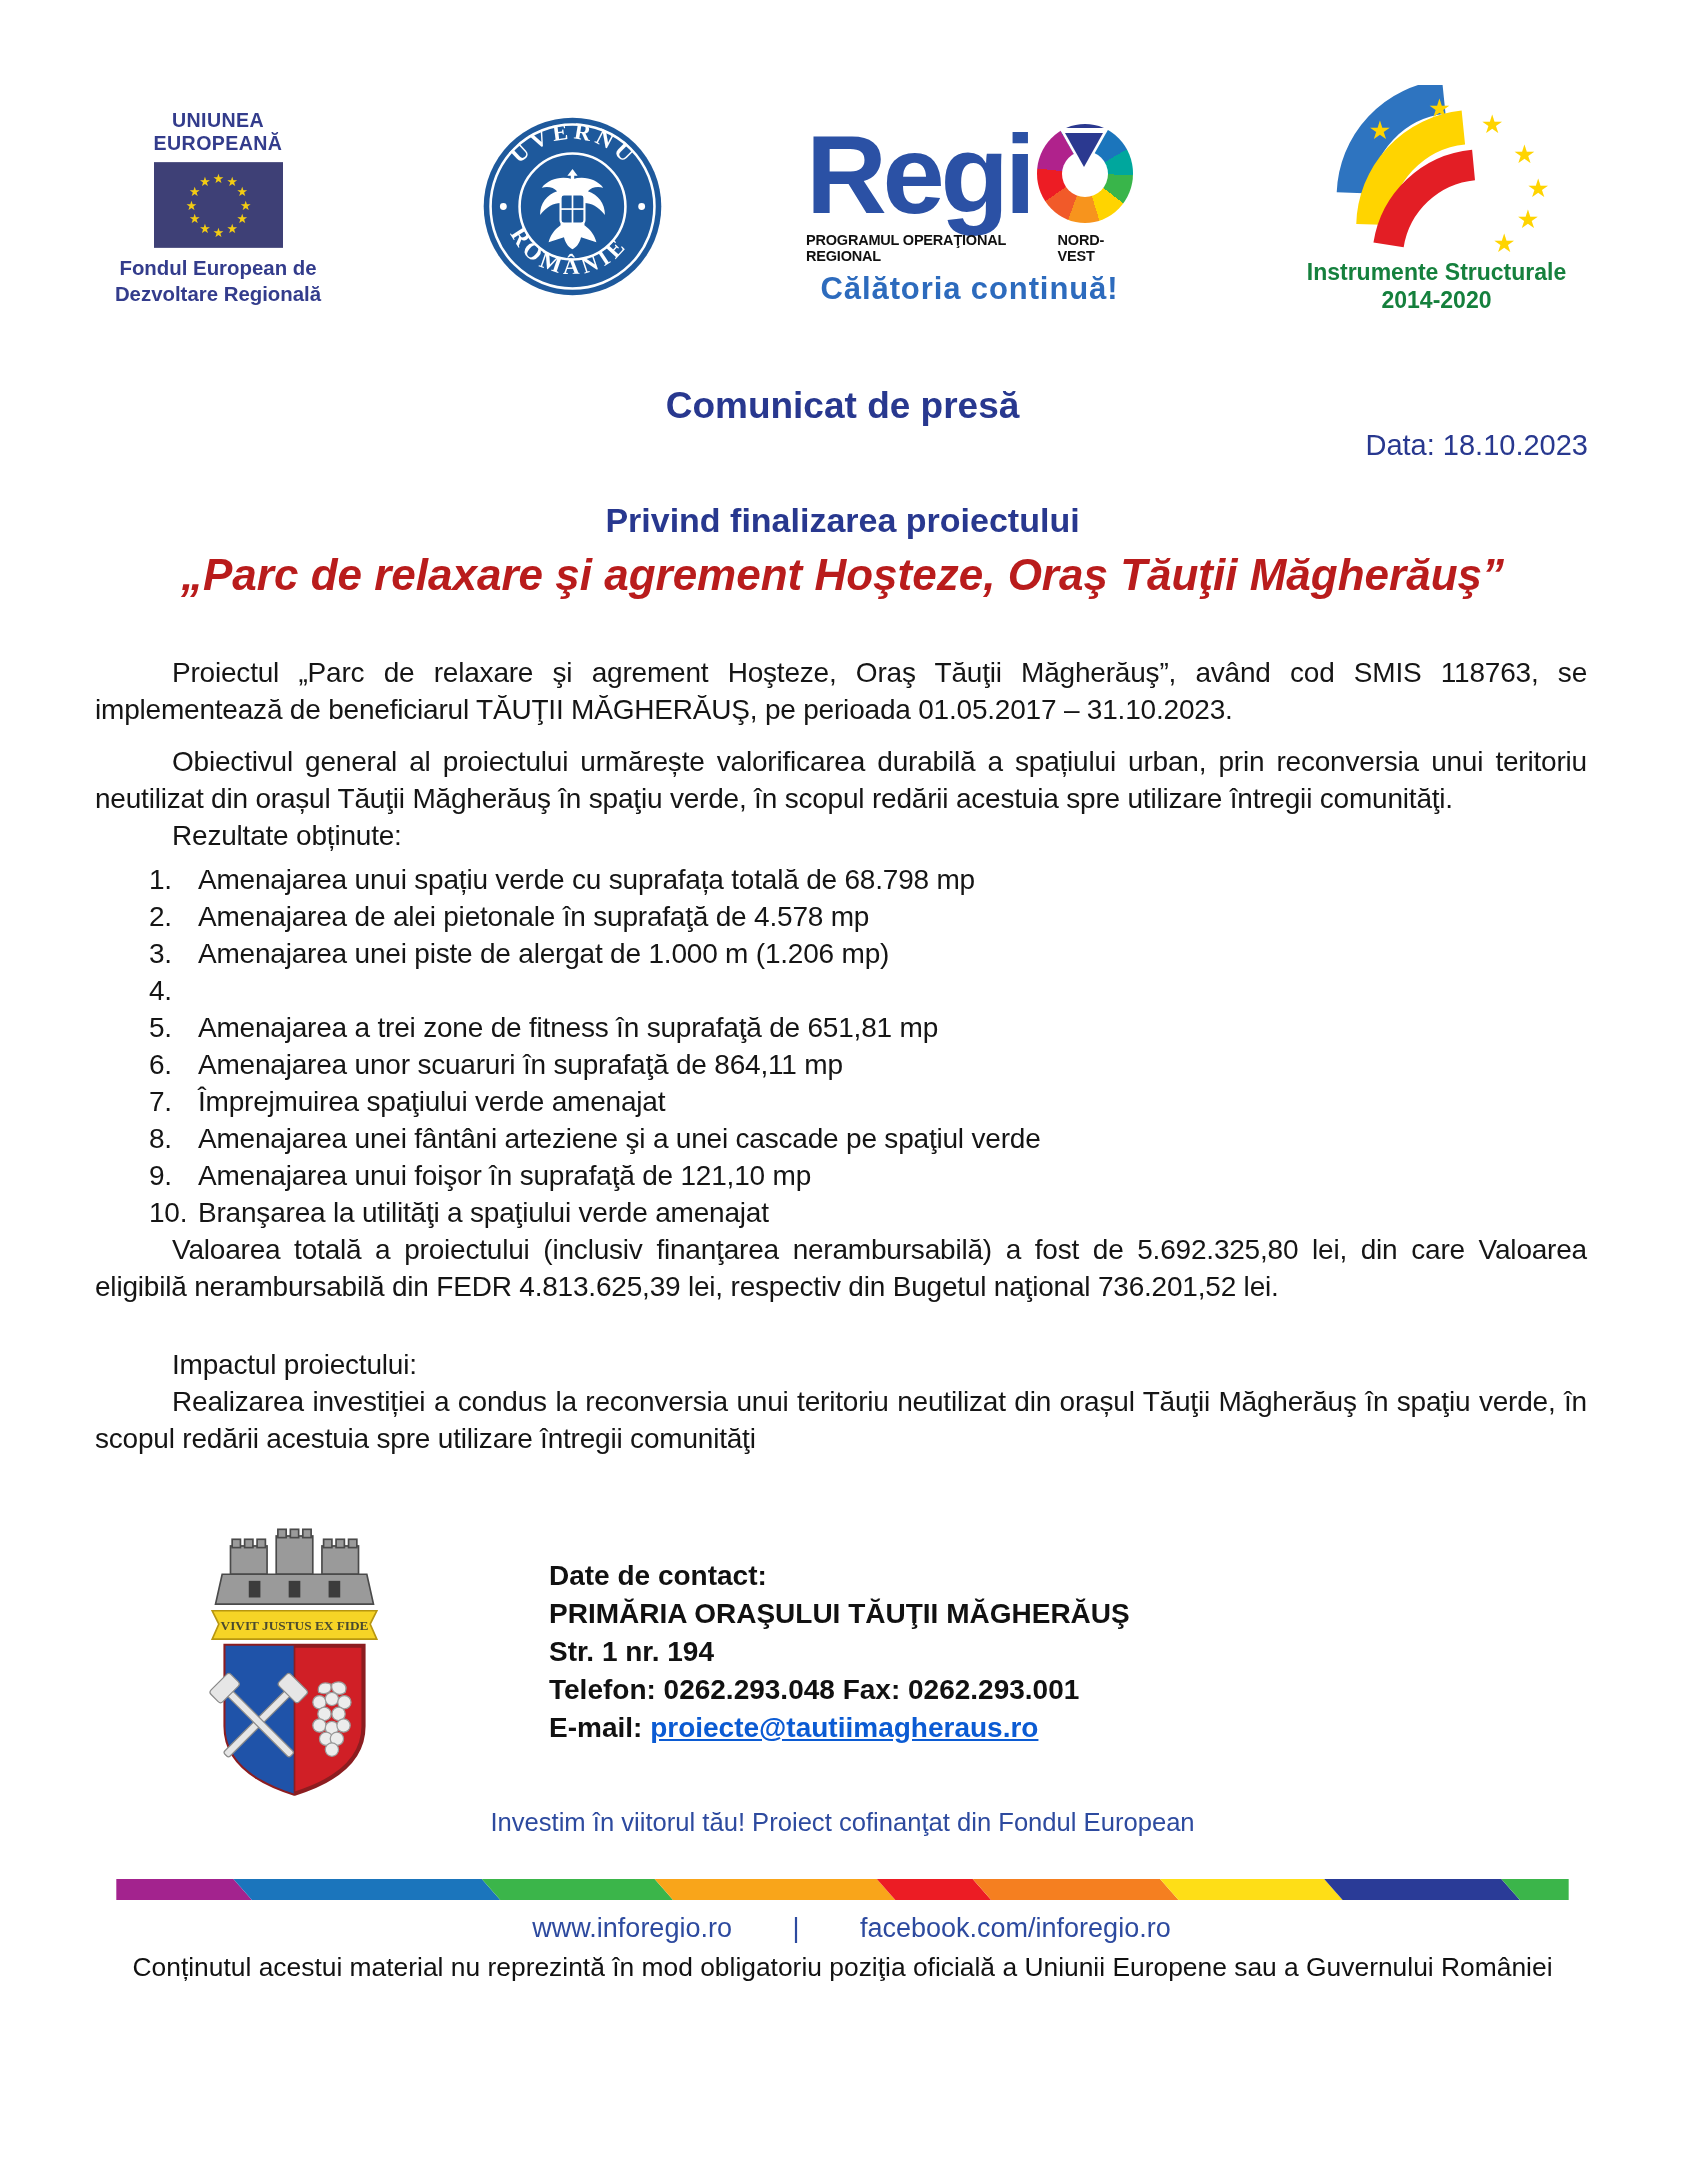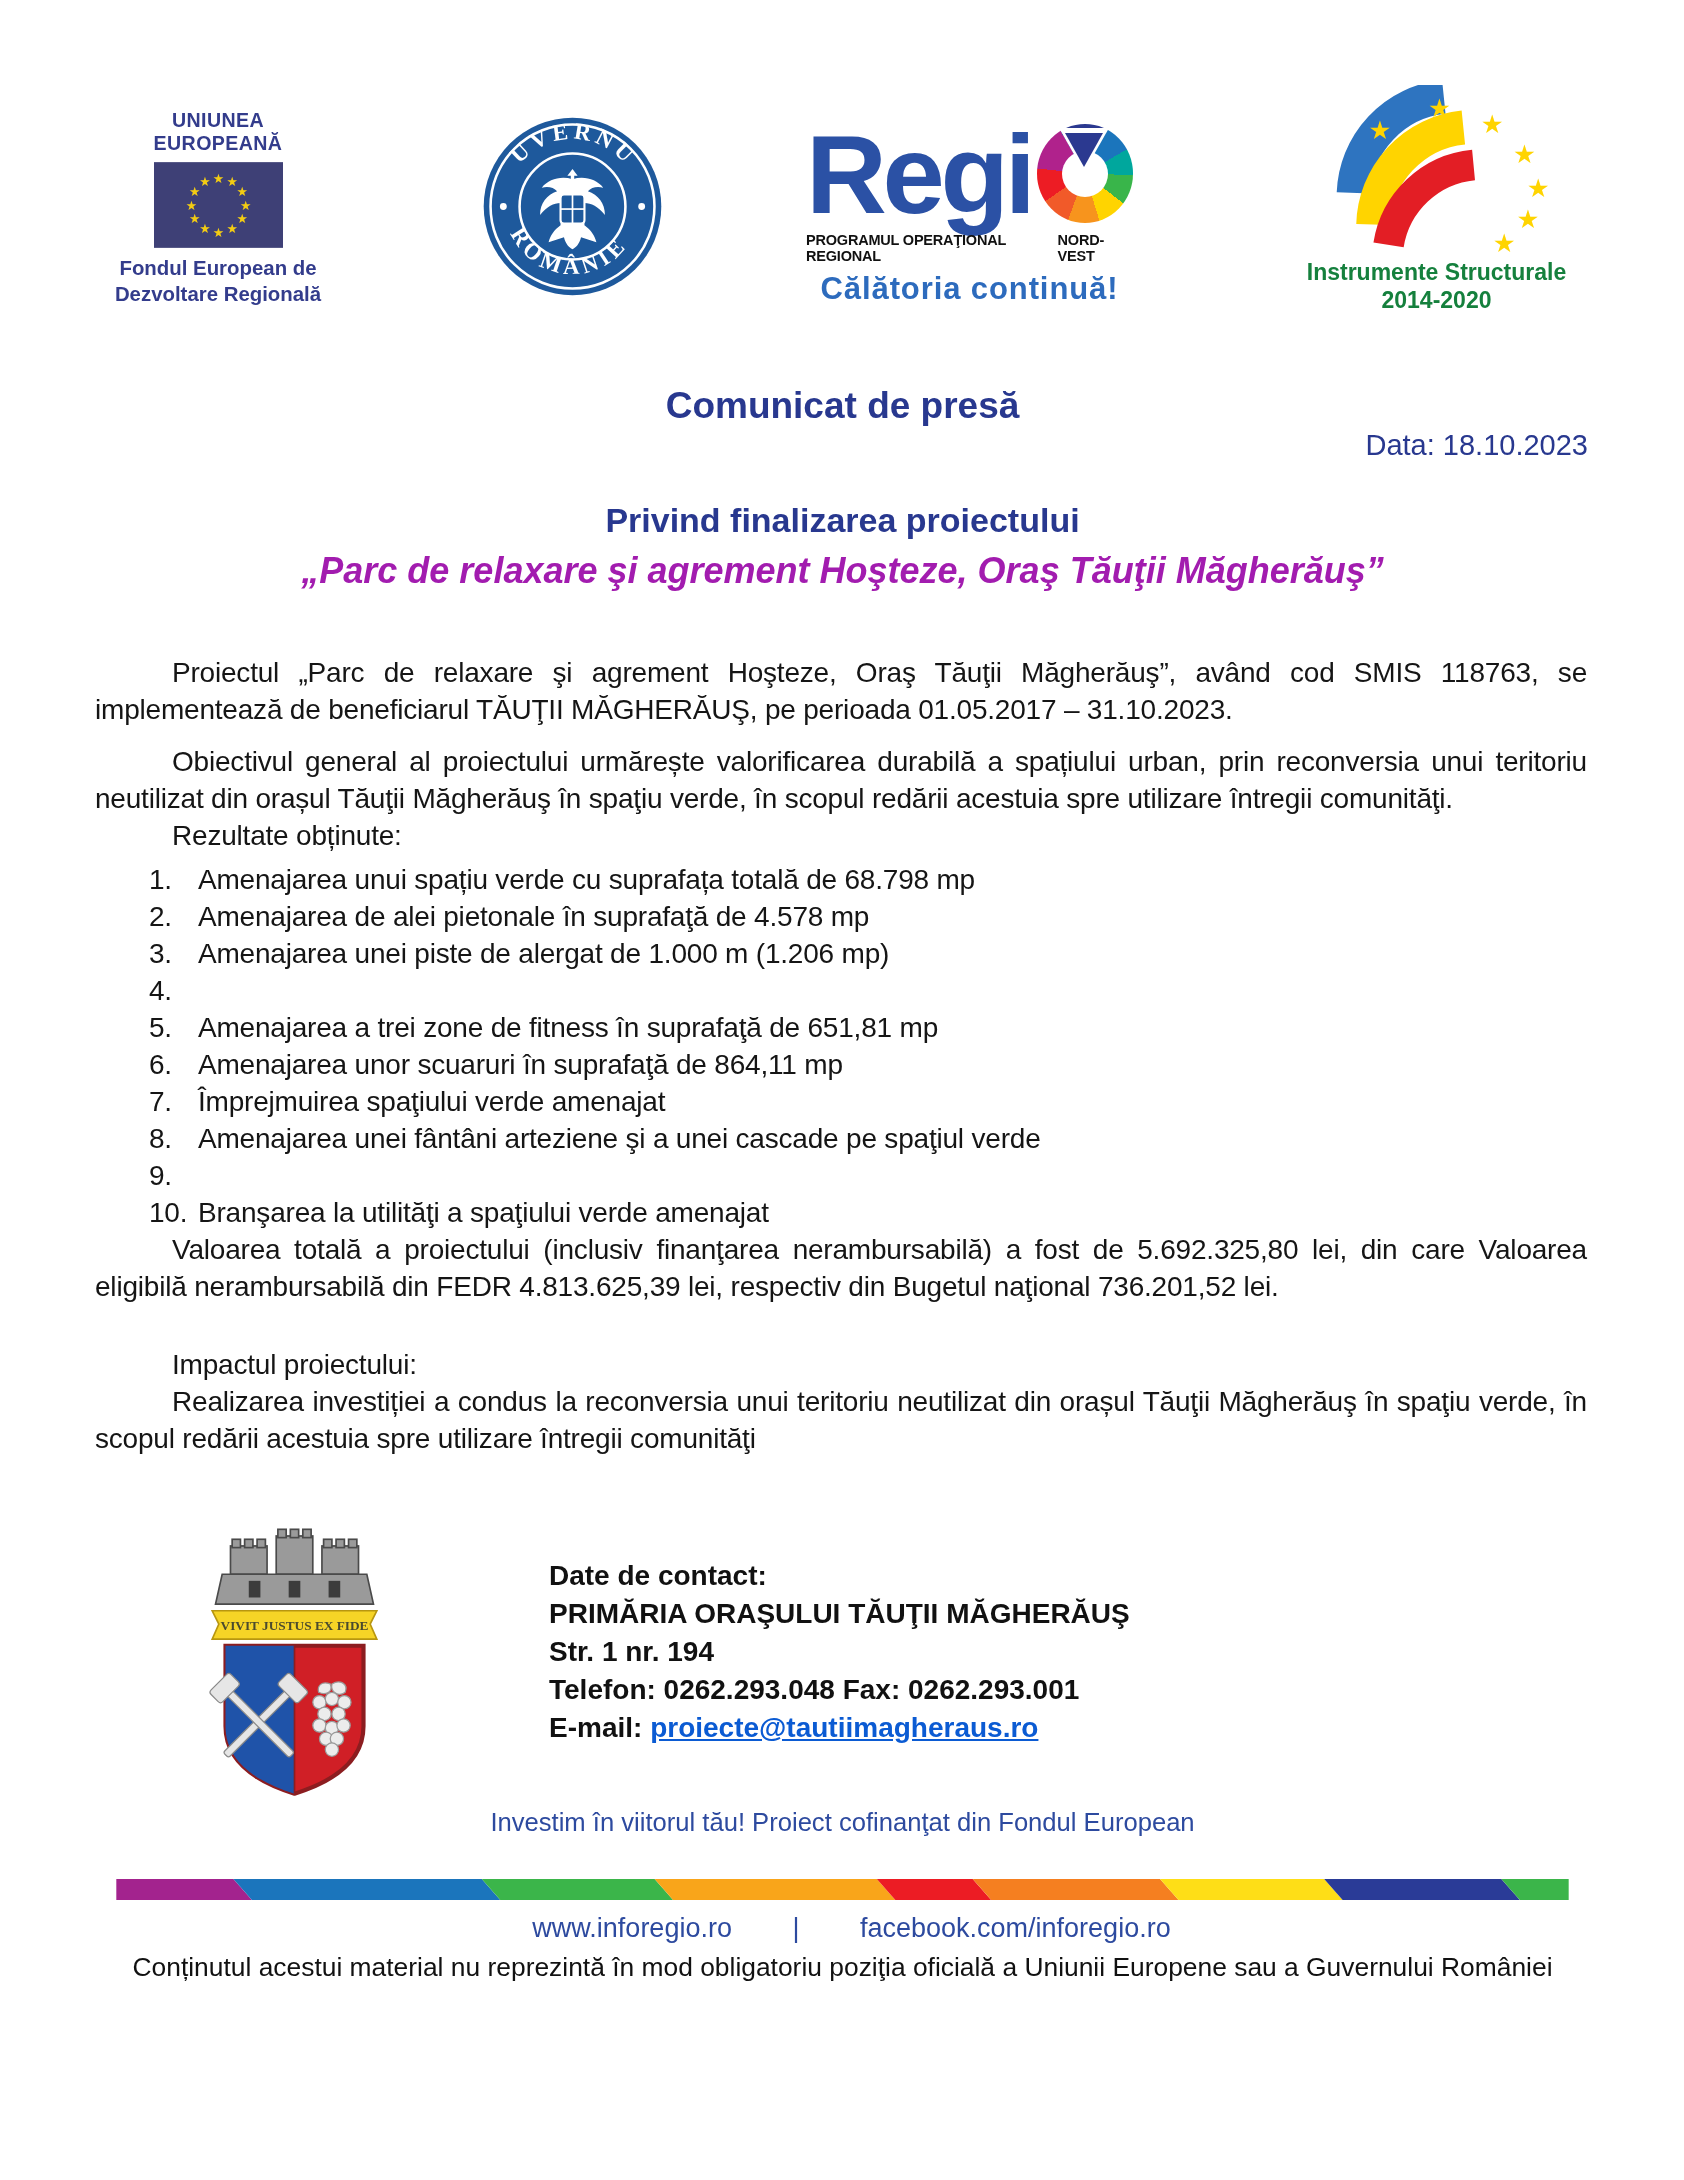--- a/index.html
+++ b/index.html
@@ -32,21 +32,21 @@
   .regio-sub{font-size:14.5px;font-weight:bold;color:#111;letter-spacing:-0.2px;}
   .regio-tag{margin-top:6.8px;text-align:center;font-size:31px;font-weight:bold;color:#2d6bbd;letter-spacing:0.9px;}
 
   .is-logo{left:1296px;top:85px;width:281px;text-align:center;}
   .is-cap{font-size:23px;font-weight:bold;color:#15803d;line-height:28px;}
 
   
   .title{left:0;top:385px;width:100%;text-align:center;font-size:37px;font-weight:bold;color:#28388f;}
   .date{top:429px;right:97px;font-size:29px;color:#28388f;}
   .sub1{left:0;top:501px;width:100%;text-align:center;font-size:34px;font-weight:bold;color:#28388f;}
-  .sub2{left:0;top:550px;width:100%;text-align:center;font-size:36px;font-weight:bold;font-style:italic;color:#a21caf;}
+  .sub2{left:0;top:550px;width:100%;text-align:center;font-size:44px;font-weight:bold;font-style:italic;color:#b91c1c;}
 
   
   .body{left:95px;top:654px;width:1492px;font-size:28px;line-height:37px;color:#151515;letter-spacing:-0.2px;}
   .body p{margin:0;text-align:justify;text-indent:77px;}
   .body .sp1{margin-bottom:15.3px;}
   .label{text-indent:77px;}
   .results{padding-left:54px;margin-top:6.8px;line-height:37px;}
   .result{display:flex;}
   .result .num{width:49px;flex:none;}
   .p3{margin-top:12px;}
@@ -193,20 +193,21 @@
         <div class="result">
           <span class="num">7.</span>
           <span>Împrejmuirea spaţiului verde amenajat</span>
         </div>
         <div class="result">
           <span class="num">8.</span>
           <span>Amenajarea unei fântâni arteziene şi a unei cascade pe spaţiul verde</span>
         </div>
         <div class="result">
           <span class="num">9.</span>
+          <span>Amenajarea unui foişor în suprafaţă de 121,10 mp</span>
         </div>
         <div class="result">
           <span class="num">10.</span>
           <span>Branşarea la utilităţi a spaţiului verde amenajat</span>
         </div>
       </div>
     <p class="p3">Valoarea totală a proiectului (inclusiv finanţarea nerambursabilă) a fost de 5.692.325,80 lei, din care Valoarea eligibilă nerambursabilă din FEDR 4.813.625,39 lei, respectiv din Bugetul naţional 736.201,52 lei.</p>
     <div class="label impact">Impactul proiectului:</div>
     <p class="p4">Realizarea investiției a condus la reconversia unui teritoriu neutilizat din orașul Tăuţii Măgherăuş în spaţiu verde, în scopul redării acestuia spre utilizare întregii comunităţi</p>
   </div>

